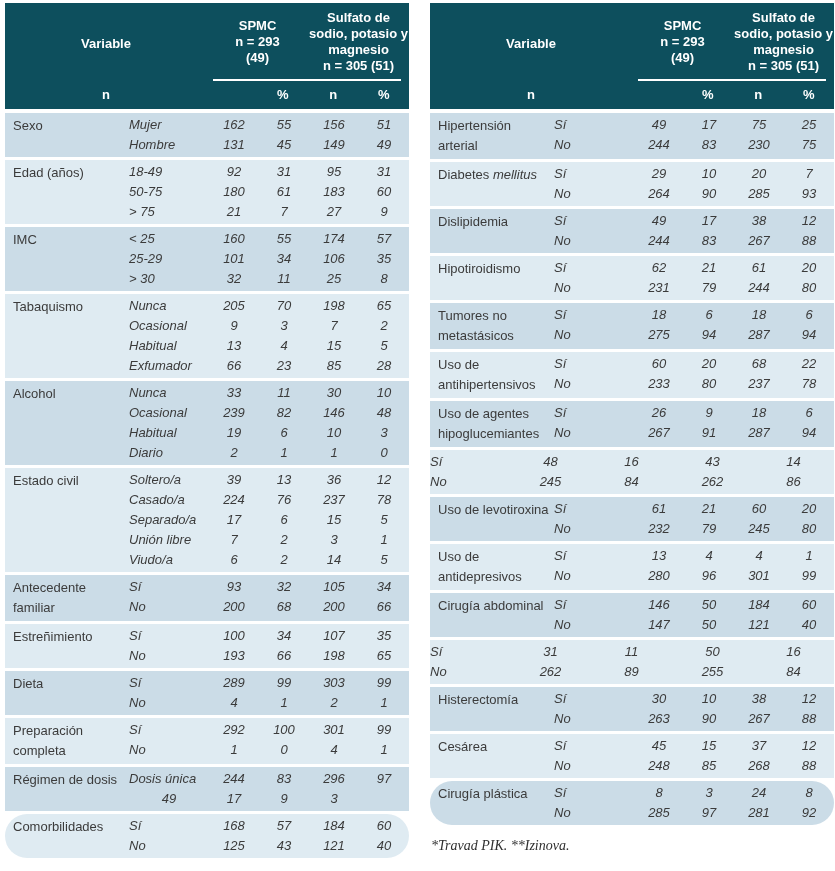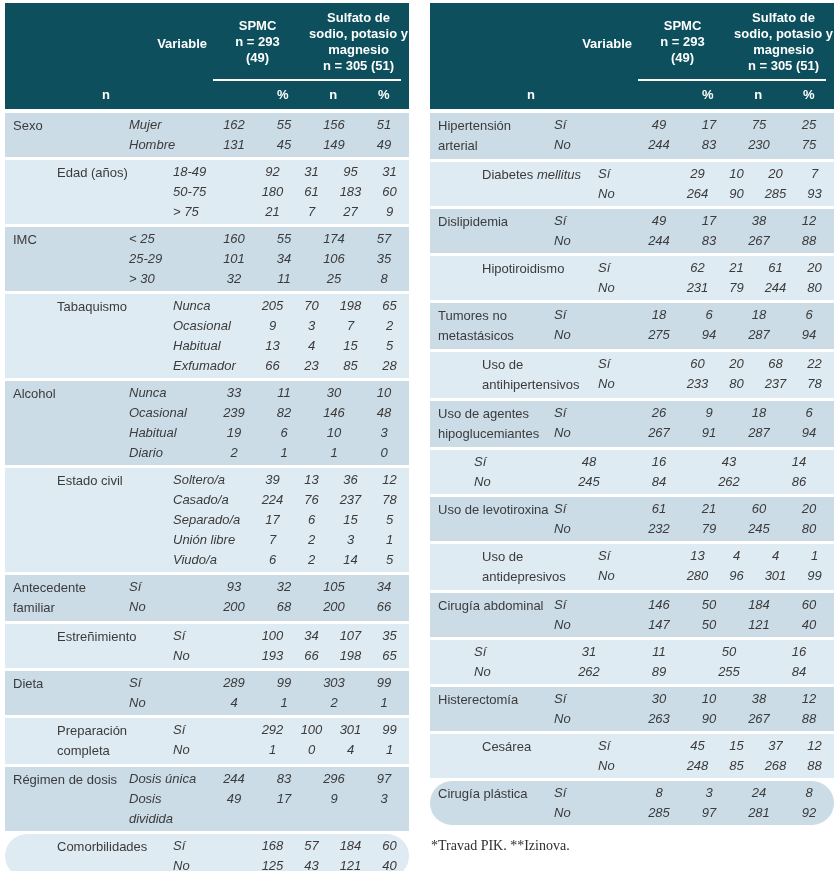--- a/index.html
+++ b/index.html
@@ -4,43 +4,43 @@
 <style>
   html,body{margin:0;padding:0;background:#ffffff;}
   body{width:835px;font-family:"Liberation Sans",sans-serif;color:#3b3b3b;}
   .page{display:flex;gap:21px;padding:3px 2px 0 5px;box-sizing:border-box;}
   .col{width:404px;flex:0 0 404px;}
   .data-table{width:404px;}
   
   .thead{background:var(--header-bg);color:var(--header-fg);display:grid;
          grid-template-columns:202px repeat(4,1fr);
          padding:7px 0 0 0;font-weight:bold;font-size:13px;}
-  .th-variable{grid-column:1;grid-row:1;align-self:center;text-align:right;line-height:16px;}
+  .th-variable{grid-column:1;grid-row:1;align-self:center;text-align:center;line-height:16px;}
   .th-group{text-align:center;line-height:16px;padding-bottom:4px;align-self:center;}
   .th-g1{grid-column:2 / 4;grid-row:1;}
   .th-g2{grid-column:4 / 6;grid-row:1;}
   .th-rule{grid-column:2 / 6;grid-row:2;height:2px;background:#ffffff;margin:1px 8px 1px 6px;}
   .th-stat{grid-row:3;text-align:center;padding:5px 0 7px 0;}
   .th-stat:nth-of-type(4){grid-column:2;}
   .th-stat:nth-of-type(5){grid-column:3;}
   .th-stat:nth-of-type(6){grid-column:4;}
   .th-stat:nth-of-type(7){grid-column:5;}
   
   .tbody{margin-top:4px;font-size:13px;}
   .group{display:flex;margin-bottom:3px;padding:2px 0;}
   .group:last-child{margin-bottom:0;border-radius:22px;}
   .group.shade-dark{background:var(--row-dark);}
-  .group.shade-light{background:var(--row-light);padding-left:44px;}
+  .group.shade-light{background:var(--row-light);}
   .g-var{width:114px;flex:0 0 114px;padding:1px 2px 1px 8px;line-height:20px;}
   .g-rows{flex:1;font-style:italic;}
   .g-row{display:grid;grid-template-columns:80px repeat(4,1fr);line-height:20px;}
   .g-label{text-align:left;}
   .g-val{text-align:center;}
   .footnote{font-family:"Liberation Serif",serif;font-size:14px;color:#2f2f2f;
-            margin-top:13px;padding-left:1px;}
+            margin-top:13px;padding-left:1px;font-style:italic;}
   i{}
 </style>
 </head>
 <body style="--header-bg: #0d4f5d; --header-fg: #ffffff; --row-dark: #cbdce7; --row-light: #dfebf2; color: rgb(59, 59, 59);">
 
 <div class="page">
   <div class="col">
     <section class="data-table" id="table-left">
         <header class="thead">
           <div class="th-variable">Variable</div>
@@ -319,21 +319,20 @@
             <div class="g-var">Régimen de dosis</div>
             <div class="g-rows">
               <div class="g-row">
                 <div class="g-label">Dosis única</div>
                 <div class="g-val">244</div>
                 <div class="g-val">83</div>
                 <div class="g-val">296</div>
                 <div class="g-val">97</div>
               </div>
               <div class="g-row">
-                <div class="g-label">Dosis dividida</div>
                 <div class="g-val">49</div>
                 <div class="g-val">17</div>
                 <div class="g-val">9</div>
                 <div class="g-val">3</div>
               </div>
             </div>
           </div>
           <div class="group shade-light">
             <div class="g-var">Comorbilidades</div>
             <div class="g-rows">

